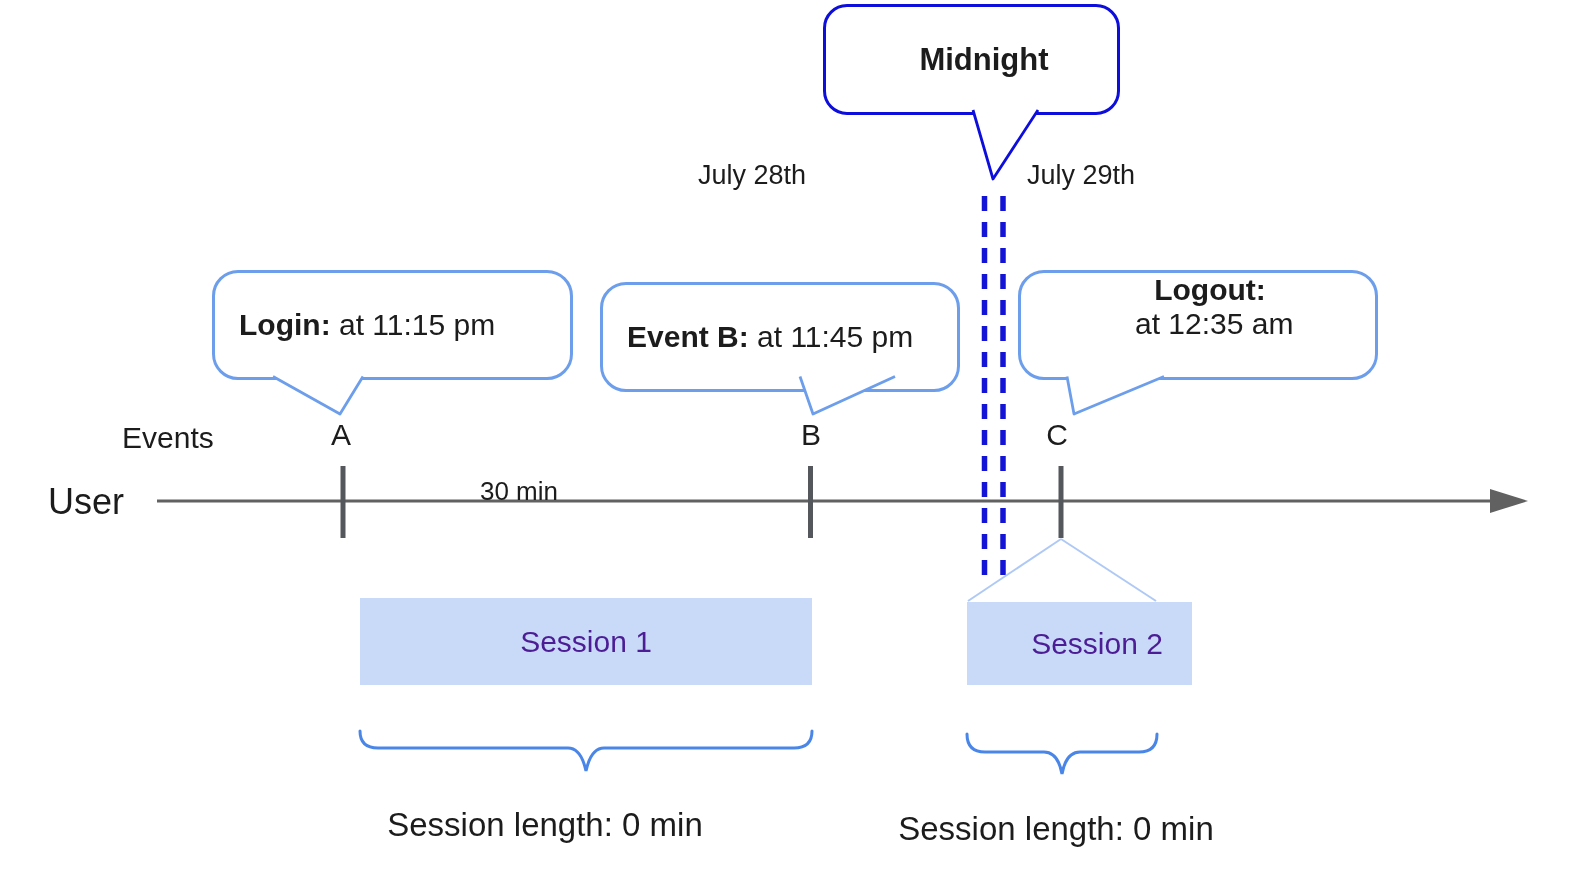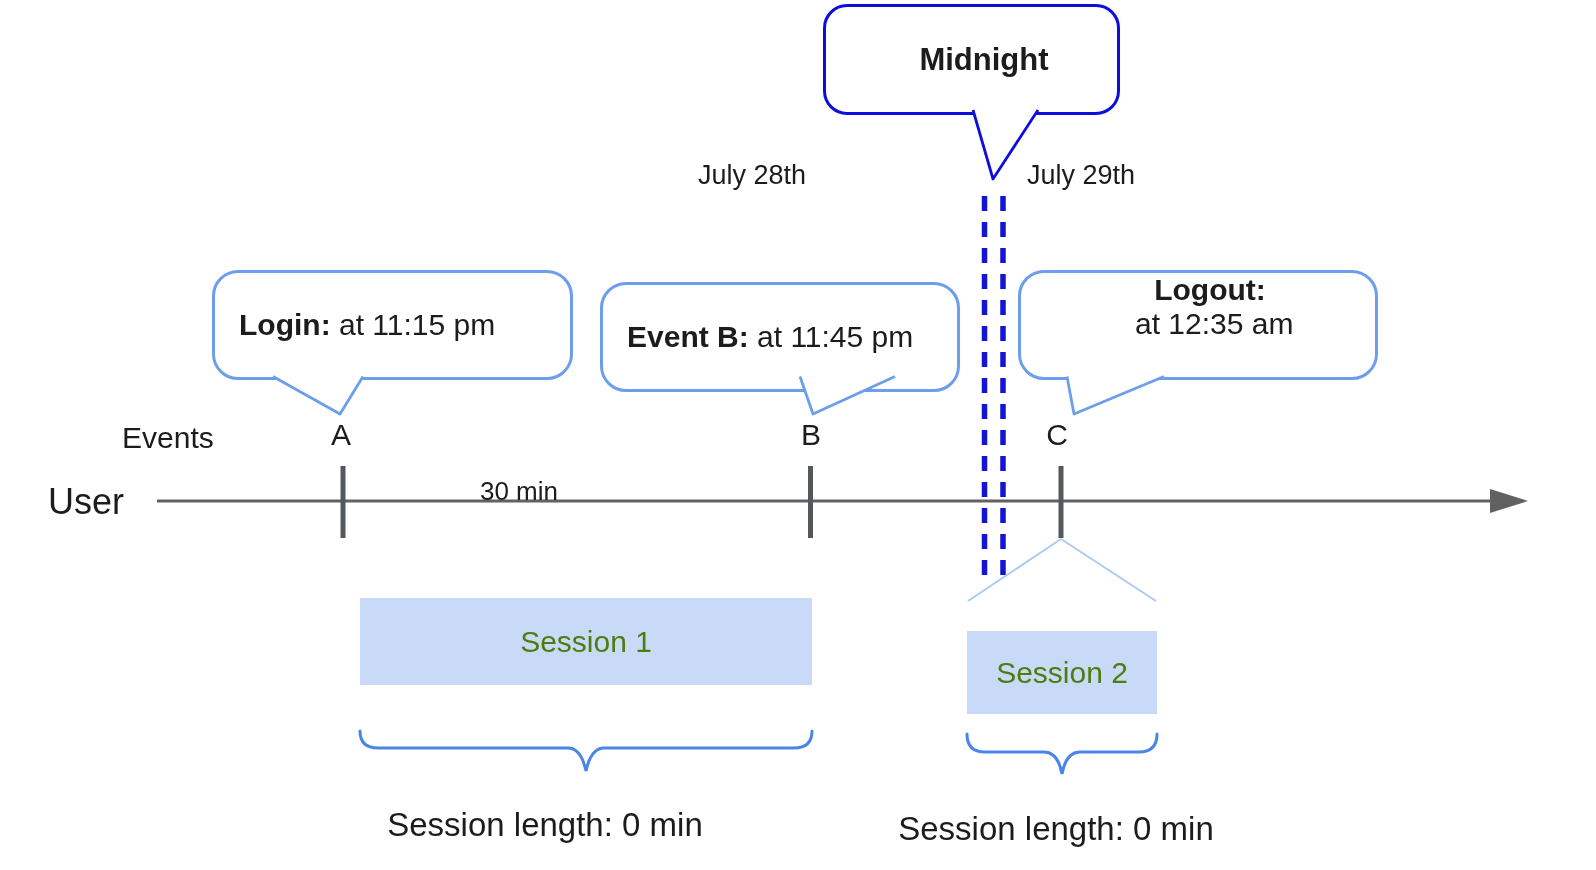--- a/index.html
+++ b/index.html
@@ -45,24 +45,24 @@
   .bubble-logout  { left: 1018px; top: 270px; width: 360px; height: 110px; flex-direction: column; }
 
   
   .session-box {
     position: absolute;
     background: #C9DAF8;
     display: flex;
     align-items: center;
     justify-content: center;
     font-size: 30px;
-    color: #4d7c0f;
+    color: #4c1d95;
   }
   .session-1 { left: 360px; top: 598px; width: 452px; height: 87px; }
-  .session-2 { left: 967px; top: 631px; width: 190px; height: 83px; }
+  .session-2 { left: 967px; top: 602px; width: 190px; height: 83px; padding-left: 35px; }
 
   
   .overlay {
     position: absolute;
     left: 0; top: 0;
     width: 1596px; height: 870px;
     pointer-events: none;
   }
 
   

